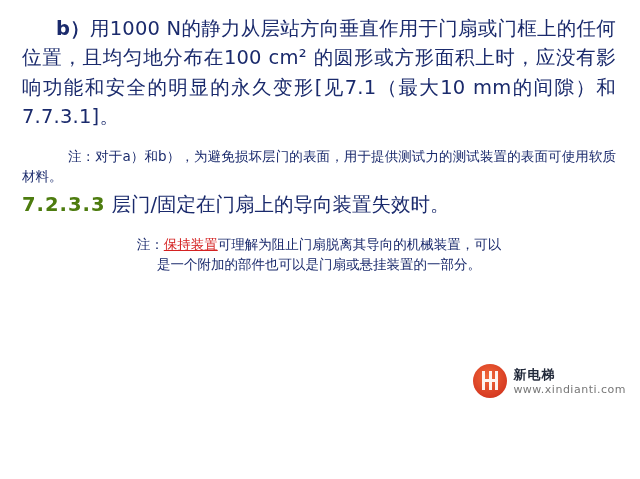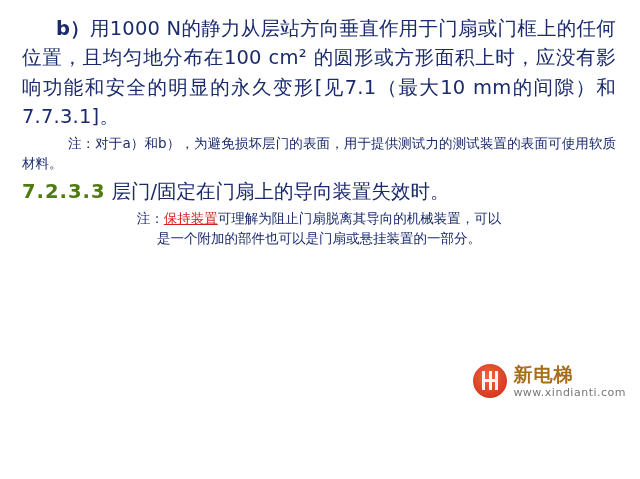--- a/index.html
+++ b/index.html
@@ -31,21 +31,21 @@
   .p-indent {
     text-indent: 34px;
   }
   .bold {
     font-weight: bold;
   }
   .note {
     font-size: 13.5px;
     line-height: 1.45;
     color: #1a2a6c;
-    margin-top: 3px;
+    margin-top: 16px;
     text-align: justify;
   }
   .note-indent {
     text-indent: 46px;
   }
   .note-center {
     text-align: center;
   }
   .clause-line {
     font-size: 19.5px;
@@ -99,23 +99,23 @@
       linear-gradient(#fff, #fff) 13px 0/3px 19px no-repeat,
       linear-gradient(#fff, #fff) 0 8px/16px 3px no-repeat;
     opacity: 0.93;
   }
   .wm-text {
     display: flex;
     flex-direction: column;
     line-height: 1;
   }
   .wm-title {
-    font-size: 19px;
+    font-size: 13px;
     font-weight: bold;
-    color: #a16207;
+    color: #0f172a;
     letter-spacing: 1px;
     text-shadow: 0 1px 0 rgba(255,255,255,0.6);
   }
   .wm-url {
     font-size: 11px;
     color: #6b6b6b;
     letter-spacing: 0.5px;
     margin-top: 3px;
   }
 </style>

